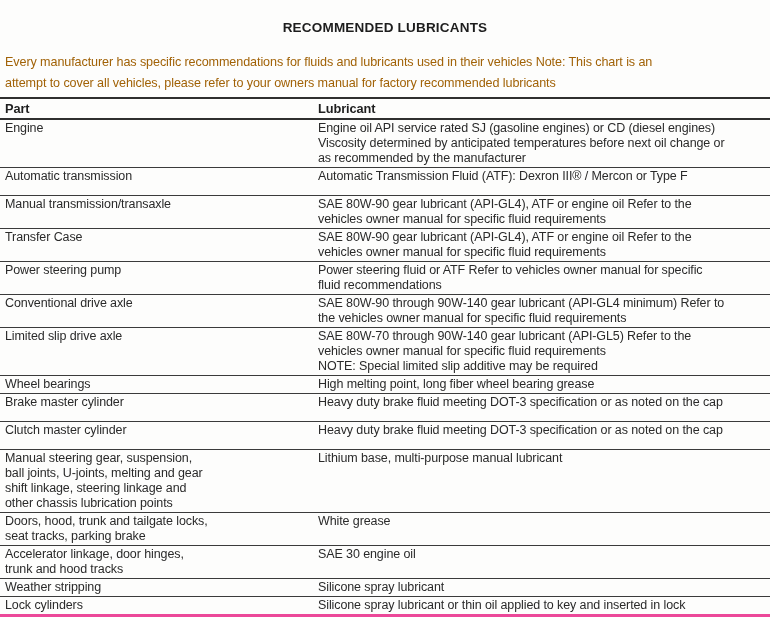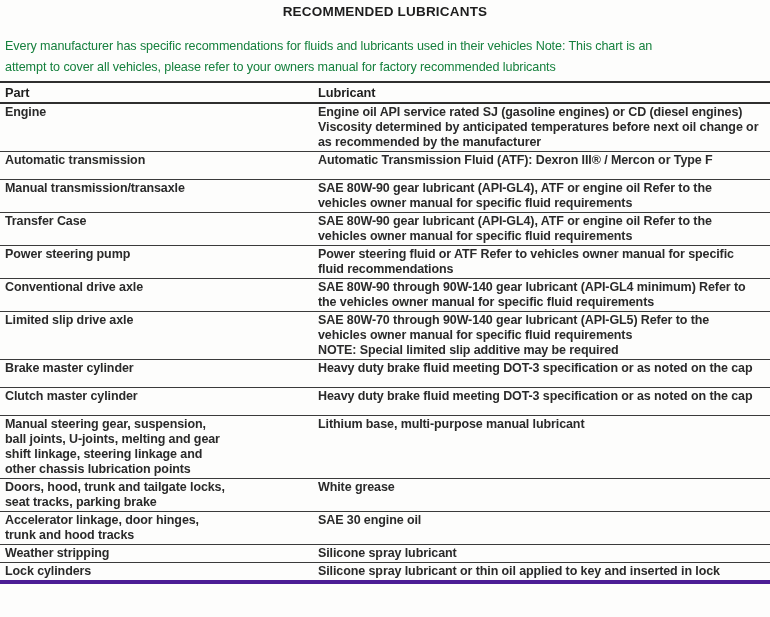--- a/index.html
+++ b/index.html
@@ -8,55 +8,54 @@
     width: 770px;
     height: 617px;
     overflow: hidden;
     background: #fdfdfc;
     color: #2a2a2a;
     font-family: "Liberation Sans", sans-serif;
     -webkit-font-smoothing: antialiased;
   }
   .page { width: 770px; height: 617px; }
   .doc-title {
-    padding-top: 4px;
+    padding-top: 20px;
     text-align: center;
     font-weight: bold;
     font-size: 13.5px;
     letter-spacing: 0.2px;
     color: #1d1d1d;
     white-space: nowrap;
   }
   .intro {
     margin: 17px 4px 0 5px;
     font-size: 12.6px;
     letter-spacing: -0.1px;
     line-height: 21px;
-    color: #15803d;
+    color: #a16207;
   }
   .intro .line { white-space: nowrap; }
   table.lub-table {
     width: 770px;
     margin-top: 3px;
     border-collapse: collapse;
     table-layout: fixed;
     border-top: 2px solid #2f2f2f;
-    border-bottom: 4px solid #4c1d95;
+    border-bottom: 4px solid #ec4899;
     font-size: 12.5px;
     letter-spacing: -0.1px;
   }
   col.c-part { width: 313px; }
   th, td {
     text-align: left;
     vertical-align: top;
     padding: 1px 2px 1px 5px;
     line-height: 15px;
     border-bottom: 1.5px solid #3b3b3b;
     overflow: visible;
-    font-weight: bold;
   }
   th {
     font-weight: bold;
     font-size: 12.8px;
     padding: 2px 2px 2px 5px;
     border-bottom: 2px solid #2f2f2f;
     color: #1f1f1f;
   }
   td .line { white-space: nowrap; }
   tr.spacer td { padding-bottom: 11px; }
@@ -142,20 +141,28 @@
         <tr>
           <td>
             <div class="line">Limited slip drive axle</div>
           </td>
           <td>
             <div class="line">SAE 80W-70 through 90W-140 gear lubricant (API-GL5) Refer to the</div>
             <div class="line">vehicles owner manual for specific fluid requirements</div>
             <div class="line">NOTE: Special limited slip additive may be required</div>
           </td>
         </tr>
+        <tr>
+          <td>
+            <div class="line">Wheel bearings</div>
+          </td>
+          <td>
+            <div class="line">High melting point, long fiber wheel bearing grease</div>
+          </td>
+        </tr>
         <tr class="spacer">
           <td>
             <div class="line">Brake master cylinder</div>
           </td>
           <td>
             <div class="line">Heavy duty brake fluid meeting DOT-3 specification or as noted on the cap</div>
           </td>
         </tr>
         <tr class="spacer">
           <td>

